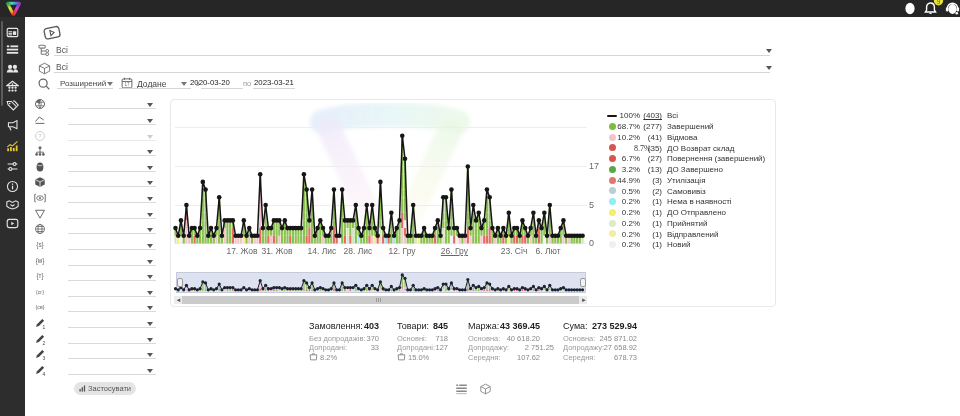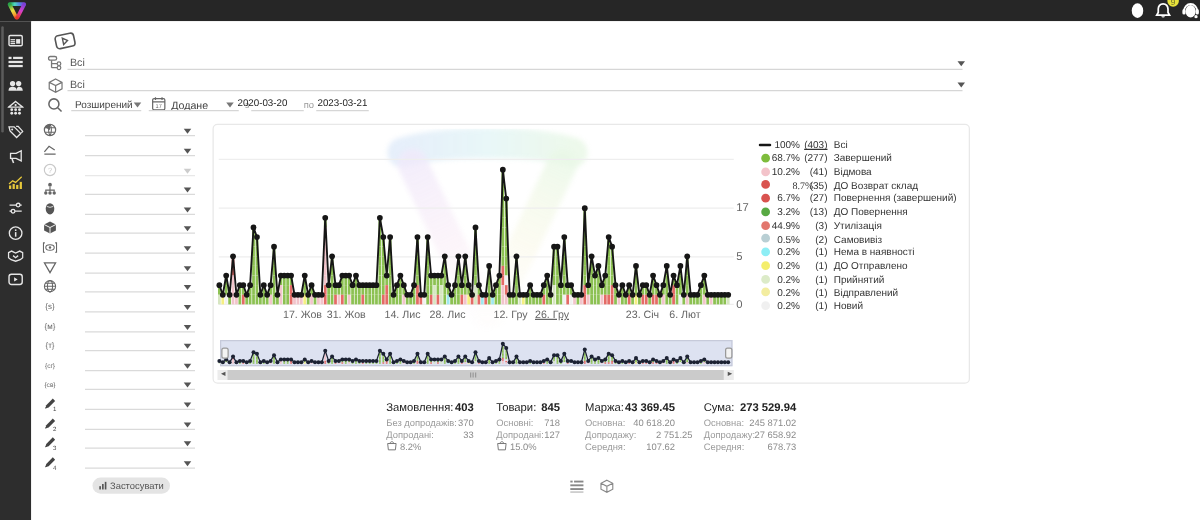--- a/index.html
+++ b/index.html
@@ -879,22 +879,22 @@
       <circle cx="571.64" cy="235.80" r="2.3" fill="#161616"></circle>
       <circle cx="574.37" cy="235.80" r="2.3" fill="#161616"></circle>
       <circle cx="577.10" cy="235.80" r="2.3" fill="#161616"></circle>
       <circle cx="579.84" cy="235.80" r="2.3" fill="#161616"></circle>
       <circle cx="582.57" cy="235.80" r="2.3" fill="#161616"></circle>
     </svg>
 <div class="abs" style="left:197px;top:229px;width:40px;text-align:center;font-size:8.5px;color:#666;">17. Жов</div>
 <div class="abs" style="left:232px;top:229px;width:40px;text-align:center;font-size:8.5px;color:#666;">31. Жов</div>
 <div class="abs" style="left:277px;top:229px;width:40px;text-align:center;font-size:8.5px;color:#666;">14. Лис</div>
 <div class="abs" style="left:313px;top:229px;width:40px;text-align:center;font-size:8.5px;color:#666;">28. Лис</div>
-<div class="abs" style="left:357px;top:229px;width:40px;text-align:right;font-size:8.5px;color:#666;">12. Гру</div>
-<div class="abs" style="left:403px;top:229px;width:40px;text-align:left;font-size:8.5px;color:#666;text-decoration:underline;">26. Гру</div>
+<div class="abs" style="left:357px;top:229px;width:40px;text-align:center;font-size:8.5px;color:#666;">12. Гру</div>
+<div class="abs" style="left:403px;top:229px;width:40px;text-align:right;font-size:8.5px;color:#666;text-decoration:underline;">26. Гру</div>
 <div class="abs" style="left:469px;top:229px;width:40px;text-align:center;font-size:8.5px;color:#666;">23. Січ</div>
 <div class="abs" style="left:503px;top:229px;width:40px;text-align:center;font-size:8.5px;color:#666;">6. Лют</div>
 <div class="abs" style="left:582px;top:97.5px;width:10px;height:2.5px;border-radius:1px;background:#161616;"></div>
 <div class="legrow" style="left:577px;top:94.4px;width:38px;text-align:right;">100%</div>
 <div class="legrow" style="left:601px;top:94.4px;width:36px;text-align:right;text-decoration:underline;">(403)</div>
 <div class="legrow" style="left:642px;top:94.4px;">Всі</div>
 <div class="abs" style="left:584px;top:106.0px;width:7px;height:7px;border-radius:50%;background:#7ebc3c;"></div>
 <div class="legrow" style="left:577px;top:105.2px;width:38px;text-align:right;">68.7%</div>
 <div class="legrow" style="left:601px;top:105.2px;width:36px;text-align:right;">(277)</div>
 <div class="legrow" style="left:642px;top:105.2px;">Завершений</div>
@@ -906,21 +906,21 @@
 <div class="legrow" style="left:609px;top:126.6px;width:38px;font-family:Liberation Serif, serif;">8.7%</div>
 <div class="legrow" style="left:601px;top:126.6px;width:36px;text-align:right;">(35)</div>
 <div class="legrow" style="left:642px;top:126.6px;">ДО Возврат склад</div>
 <div class="abs" style="left:584px;top:138.2px;width:7px;height:7px;border-radius:50%;background:#d9534f;"></div>
 <div class="legrow" style="left:577px;top:137.4px;width:38px;text-align:right;">6.7%</div>
 <div class="legrow" style="left:601px;top:137.4px;width:36px;text-align:right;">(27)</div>
 <div class="legrow" style="left:642px;top:137.4px;">Повернення (завершений)</div>
 <div class="abs" style="left:584px;top:148.9px;width:7px;height:7px;border-radius:50%;background:#58a943;"></div>
 <div class="legrow" style="left:577px;top:148.1px;width:38px;text-align:right;">3.2%</div>
 <div class="legrow" style="left:601px;top:148.1px;width:36px;text-align:right;">(13)</div>
-<div class="legrow" style="left:642px;top:148.1px;">ДО Повернення</div>
+<div class="legrow" style="left:642px;top:148.1px;">ДО Завершено</div>
 <div class="abs" style="left:584px;top:159.7px;width:7px;height:7px;border-radius:50%;background:#e2766d;"></div>
 <div class="legrow" style="left:577px;top:158.9px;width:38px;text-align:right;">44.9%</div>
 <div class="legrow" style="left:601px;top:158.9px;width:36px;text-align:right;">(3)</div>
 <div class="legrow" style="left:642px;top:158.9px;">Утилізація</div>
 <div class="abs" style="left:584px;top:170.4px;width:7px;height:7px;border-radius:50%;background:#b9cfd4;"></div>
 <div class="legrow" style="left:577px;top:169.6px;width:38px;text-align:right;">0.5%</div>
 <div class="legrow" style="left:601px;top:169.6px;width:36px;text-align:right;">(2)</div>
 <div class="legrow" style="left:642px;top:169.6px;">Самовивіз</div>
 <div class="abs" style="left:584px;top:181.2px;width:7px;height:7px;border-radius:50%;background:#8deef5;"></div>
 <div class="legrow" style="left:577px;top:180.4px;width:38px;text-align:right;">0.2%</div>

